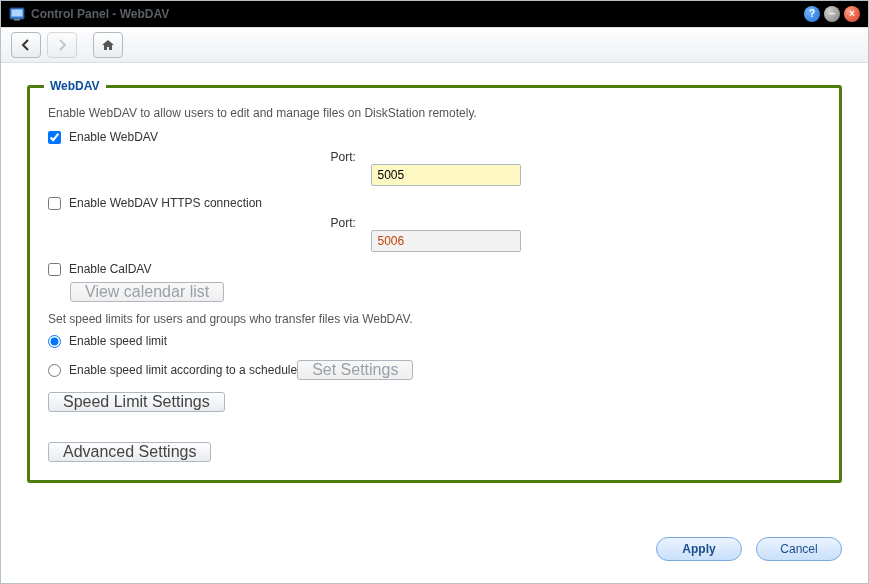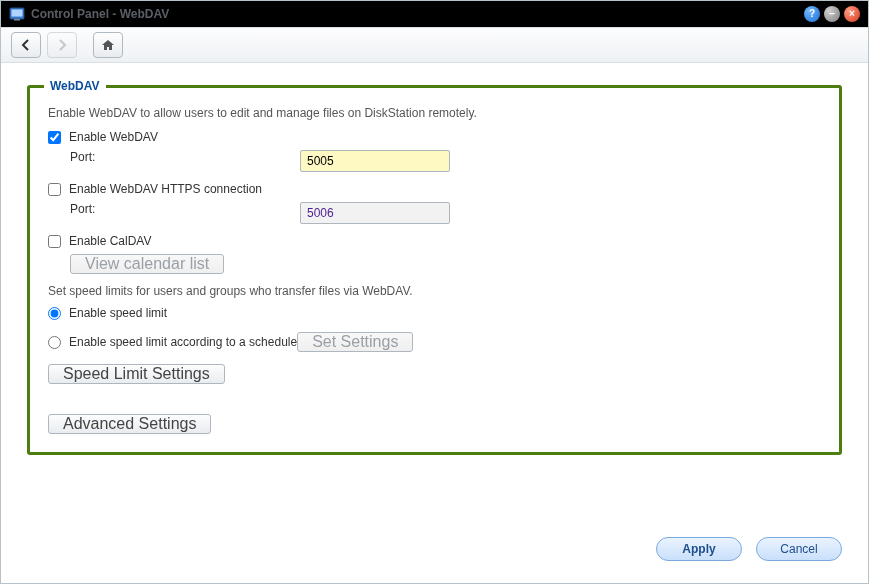--- a/index.html
+++ b/index.html
@@ -21,24 +21,24 @@
   .nav-btn.home{margin-left:10px;}
   
   .content{flex:1;padding:22px 26px 10px 26px;overflow:auto;}
   .fieldset{border:3px solid #4d7c0f;border-radius:3px;padding:16px 18px 18px 18px;position:relative;}
   .fieldset .legend{position:absolute;top:-9px;left:14px;background:#fff;padding:0 6px;color:#0a4f9c;font-weight:bold;font-size:12px;}
   .desc{margin:2px 0 10px 0;color:#555;}
   .chk-row{display:flex;align-items:center;margin:6px 0;}
   .chk{width:13px;height:13px;margin:0 8px 0 0;cursor:pointer;}
   .chk-label{cursor:pointer;color:#333;}
   .indent{margin-left:22px;}
-  .port-row{display:flex;align-items:flex-start;margin:6px 0 10px 22px;}
+  .port-row{display:flex;align-items:center;margin:6px 0 10px 22px;flex-direction:column;}
   .port-row label{width:230px;color:#333;}
   input[type=text]{height:22px;box-sizing:border-box;border:1px solid #aeb6bf;border-radius:2px;padding:2px 6px;font-size:12px;width:150px;background:#fef9c3;}
-  input[type=text][disabled]{background:#f2f2f2;color:#4c1d95;}
+  input[type=text][disabled]{background:#f2f2f2;color:#c2410c;}
   .subdesc{margin:4px 0 8px 22px;color:#555;line-height:1.4;}
   .btn{height:20px;padding:0 14px;border:1px solid #aeb6bf;border-radius:3px;background:linear-gradient(#fdfdfe,#e9ecef);color:#444;font-size:16px;cursor:pointer;display:inline-flex;align-items:center;justify-content:center;}
   .btn[disabled]{color:#9aa0a6;cursor:default;background:linear-gradient(#f8f8f8,#efefef);}
   .section-text{margin:10px 0 8px 0;color:#555;}
   .radio-row{display:flex;align-items:center;margin:6px 0;}
   .radio{margin:0 8px 0 0;cursor:pointer;}
   .radio-label{cursor:pointer;}
   .sched-row{display:flex;align-items:center;margin:12px 0;}
   .adv-wrap{margin-top:30px;}
   

